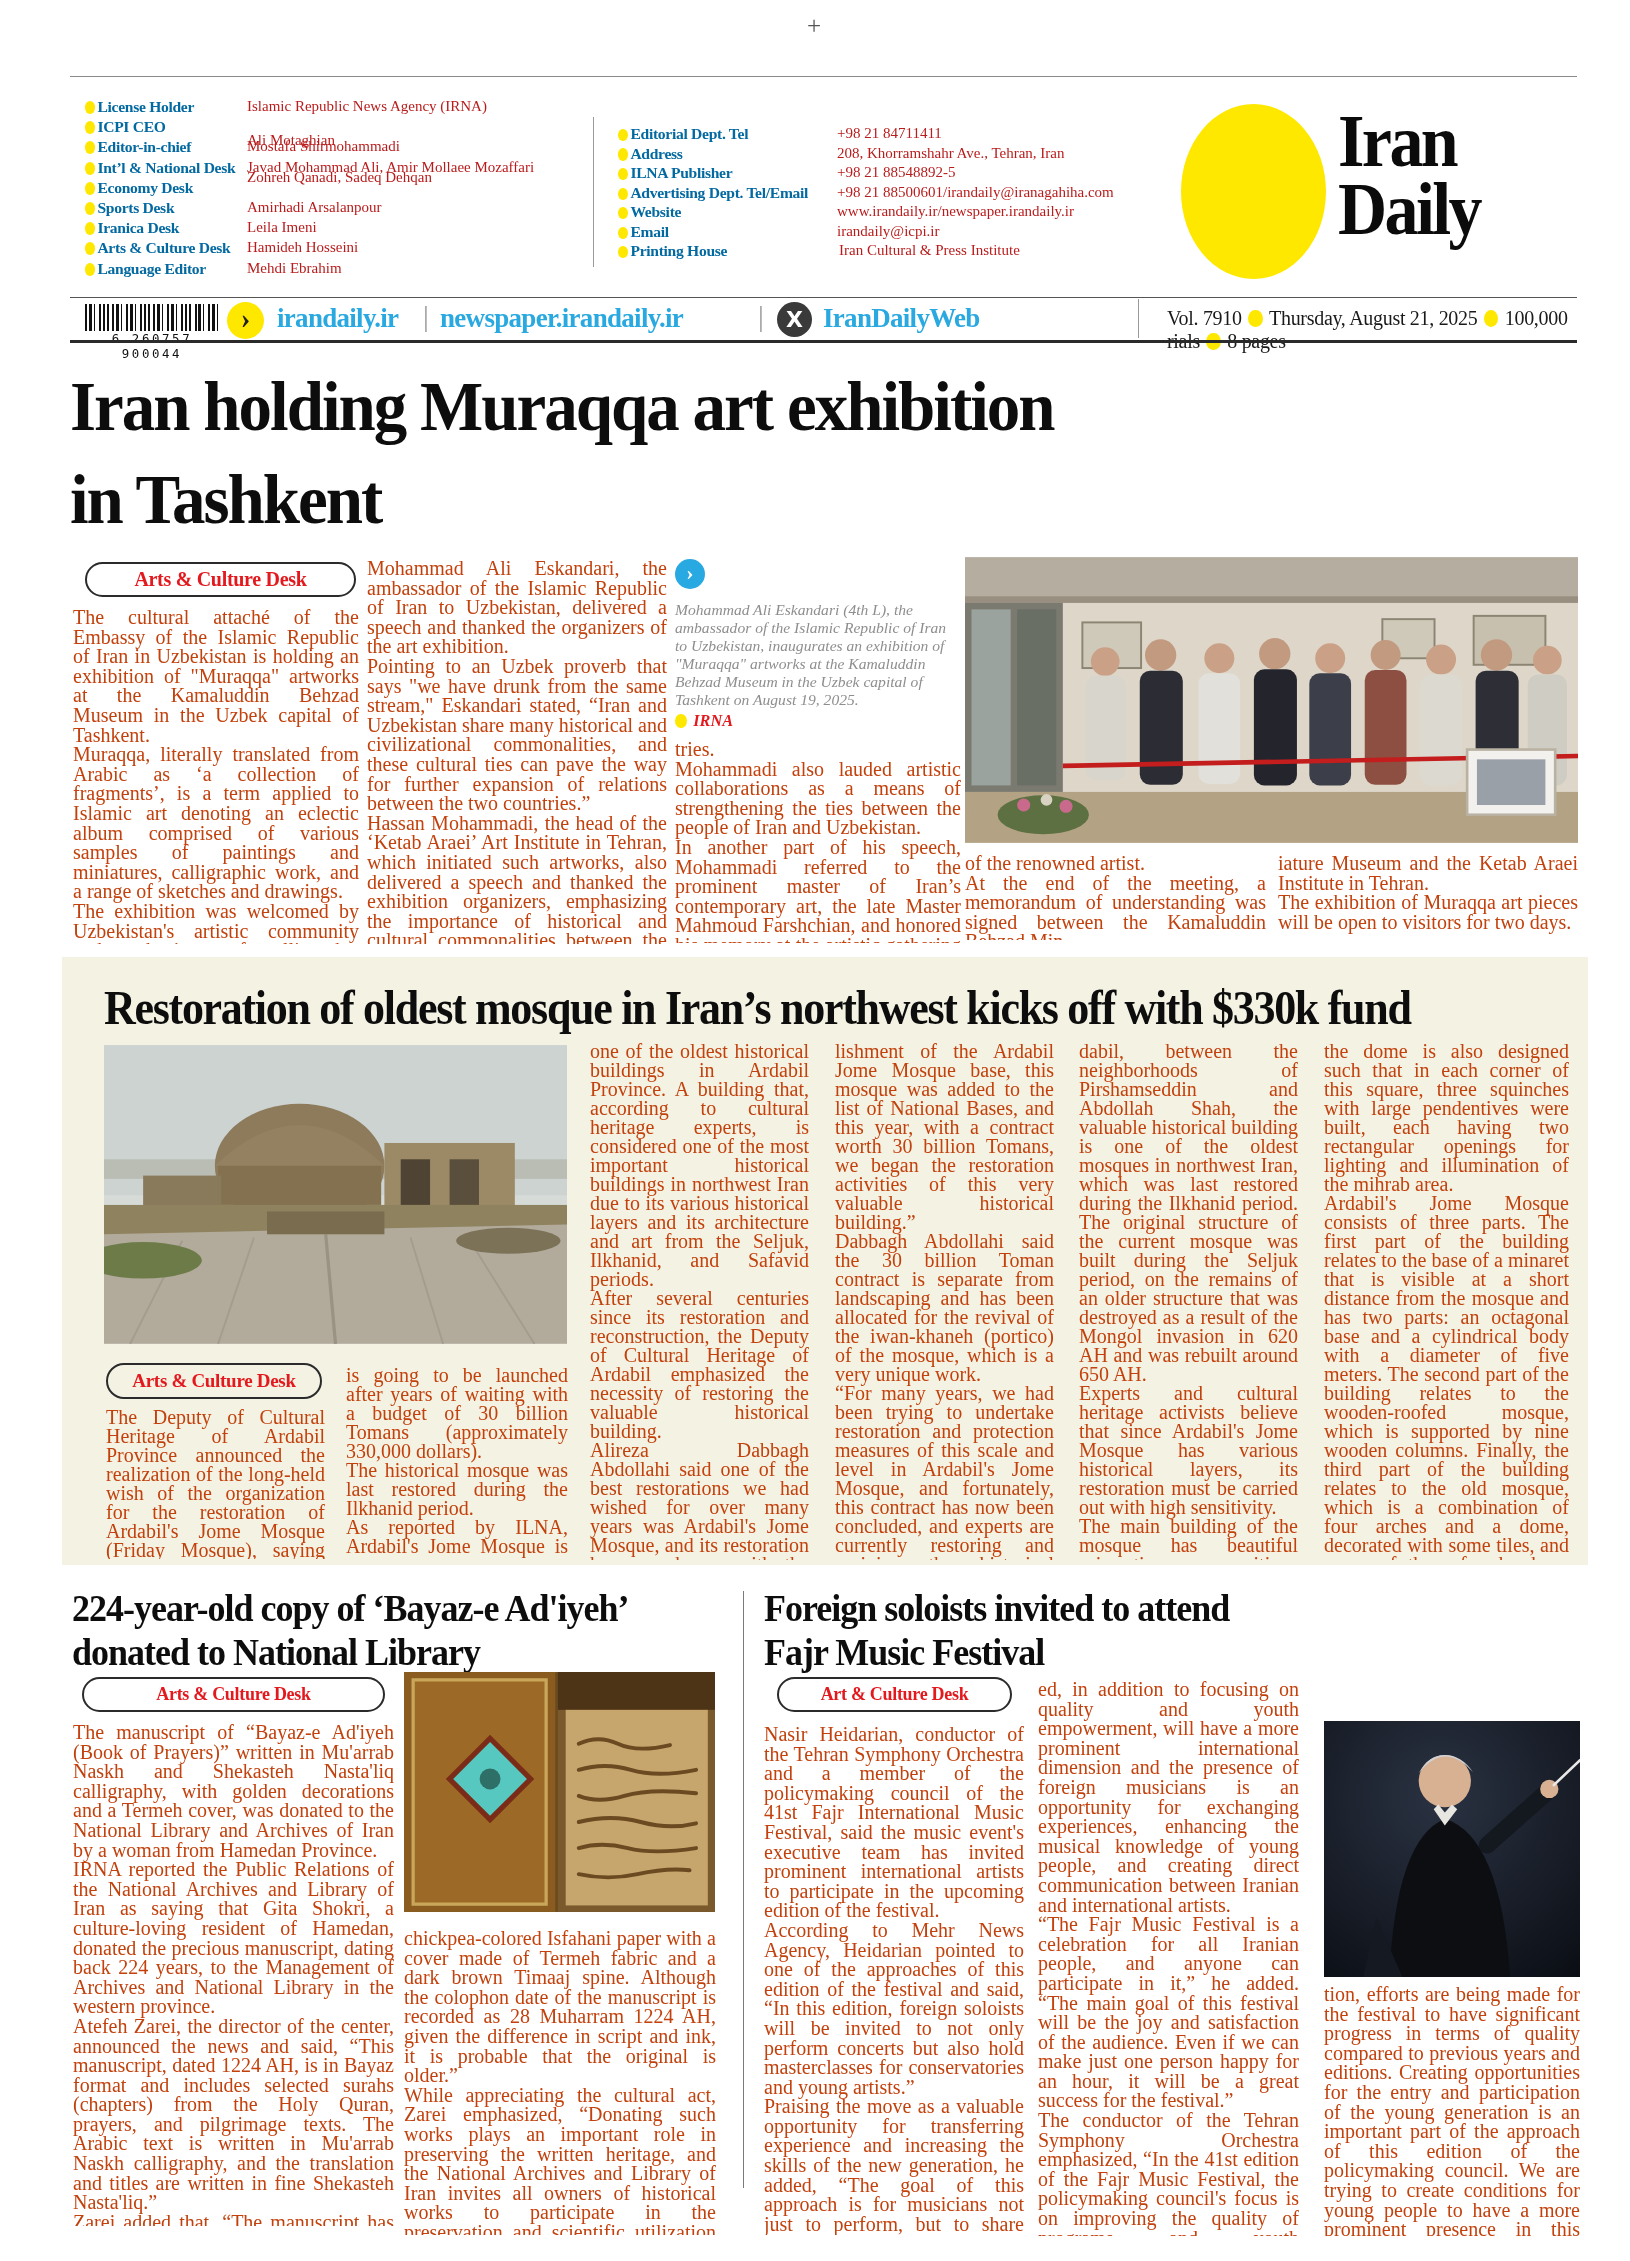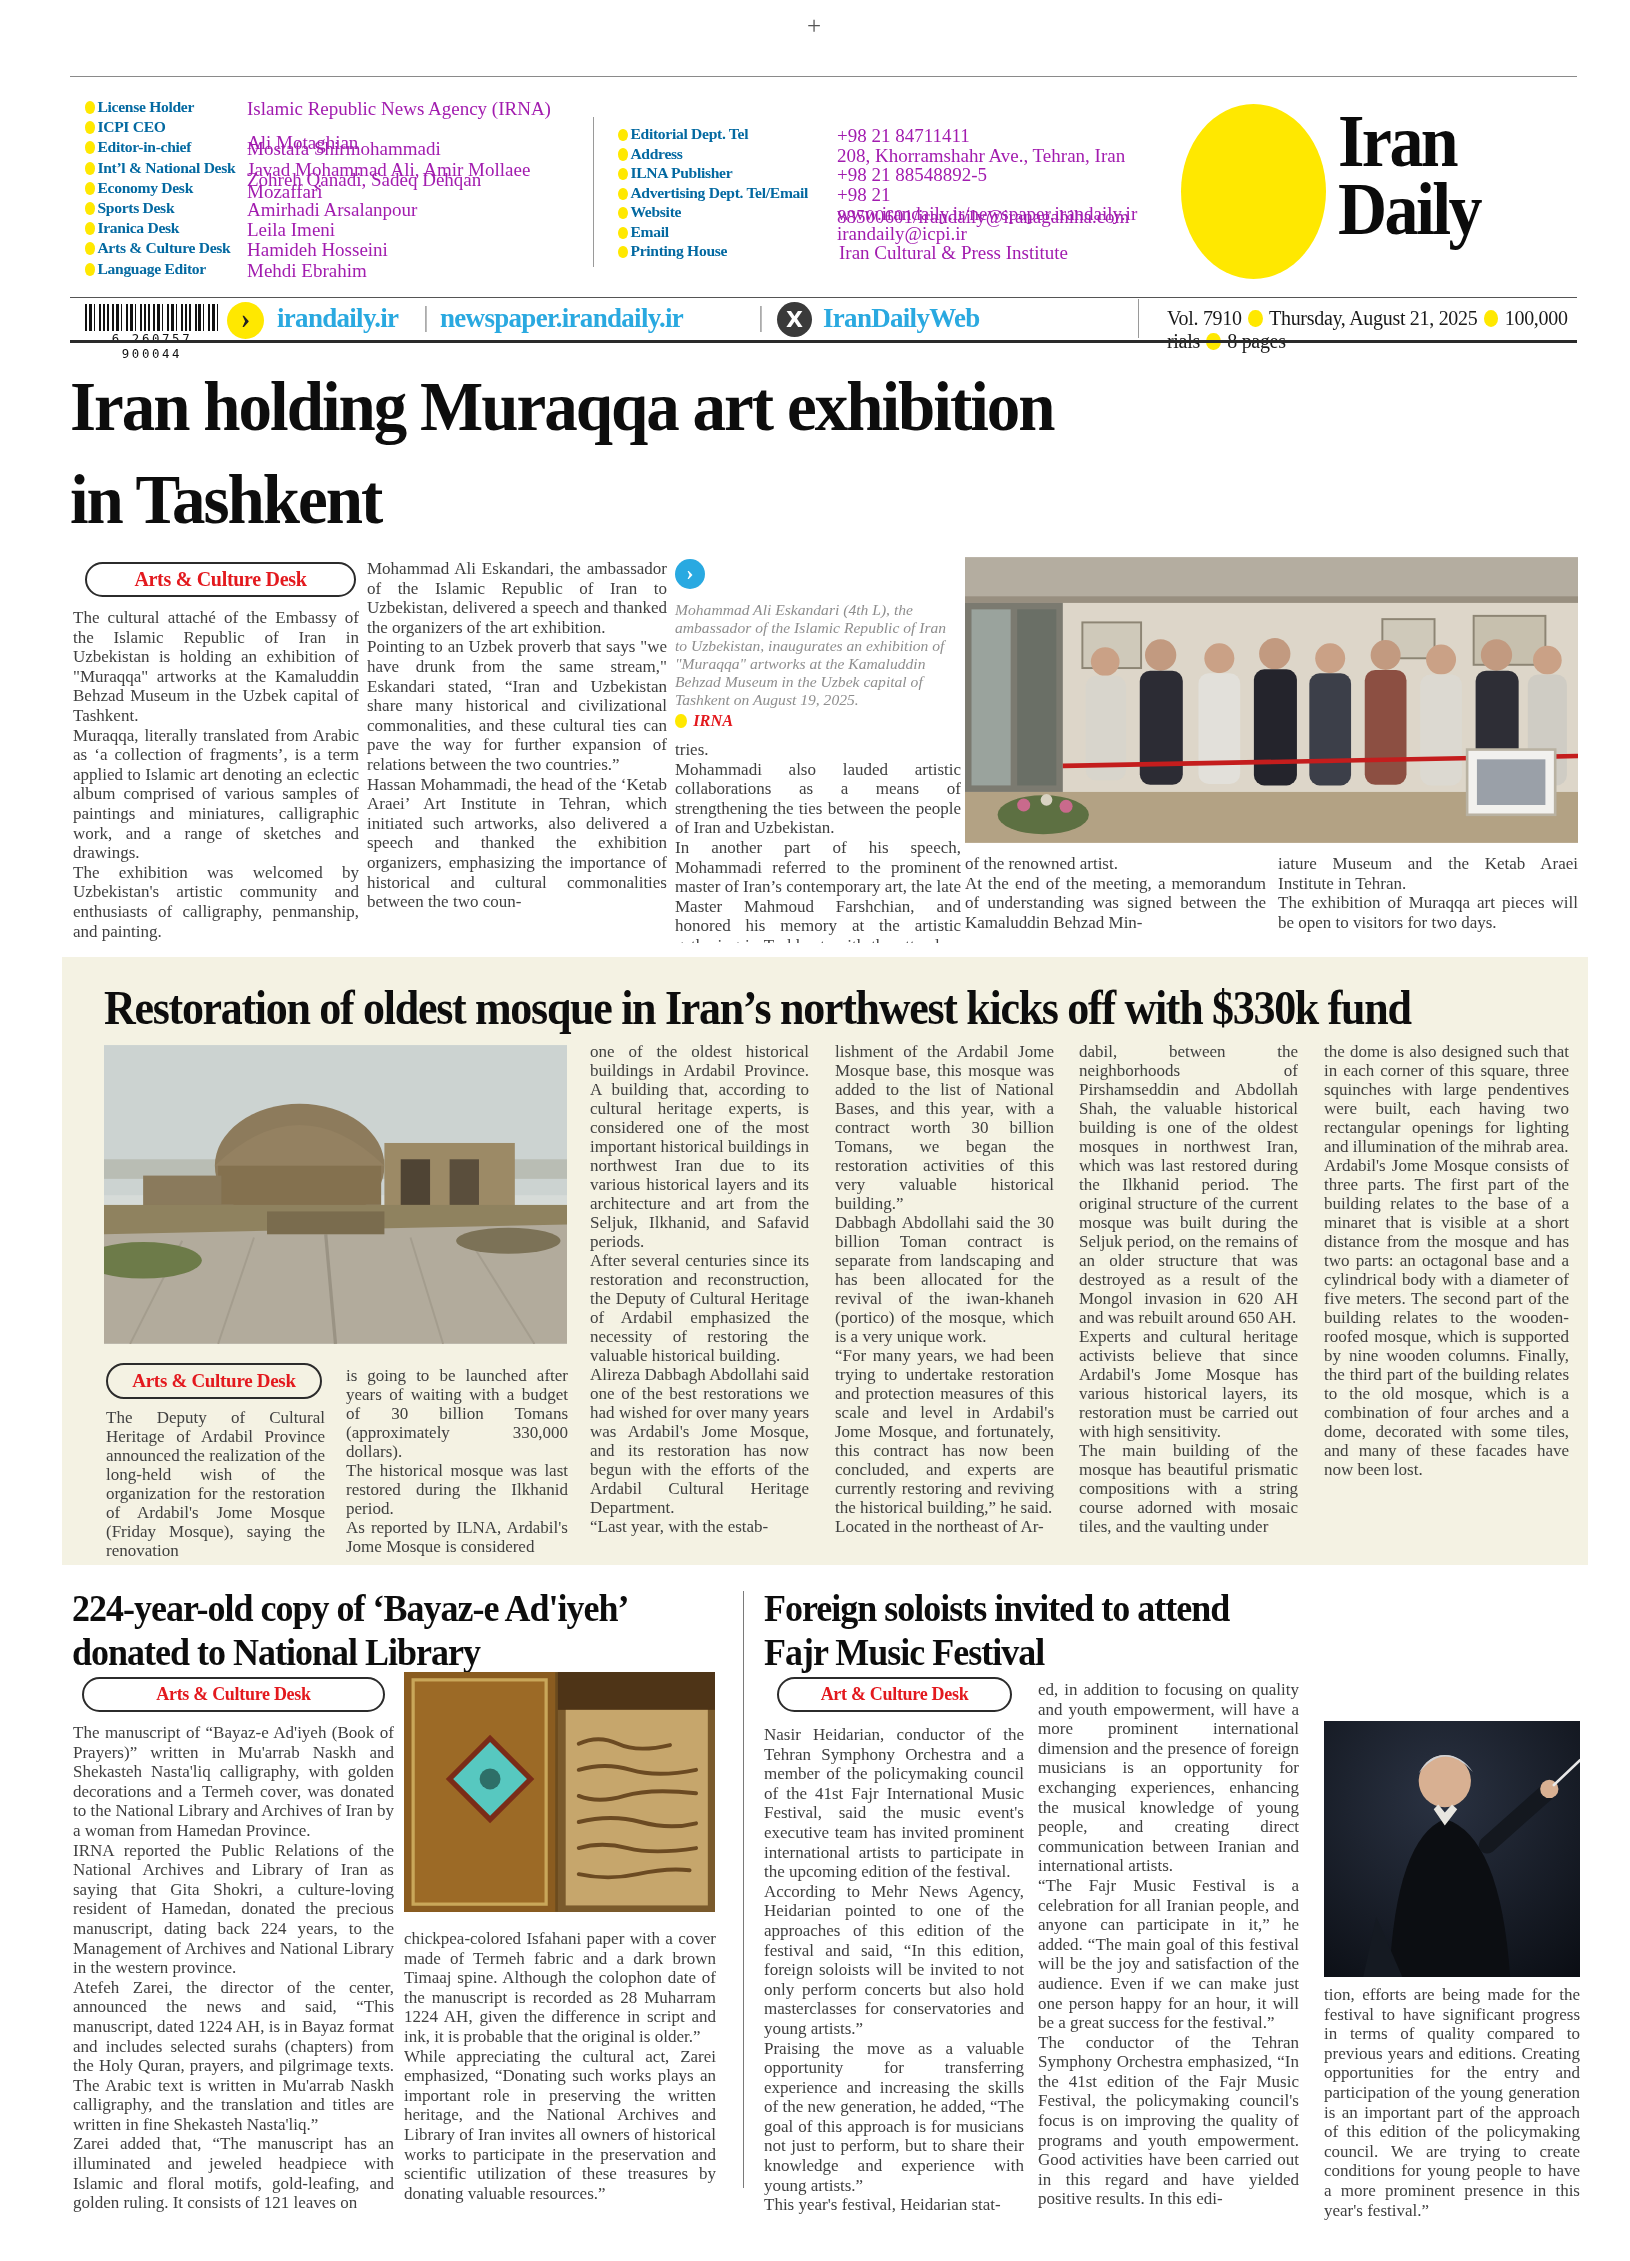--- a/index.html
+++ b/index.html
@@ -4,41 +4,41 @@
 <style>
 *{margin:0;padding:0;box-sizing:border-box}
 html,body{background:#fff}
 body{width:1630px;height:2261px;position:relative;font-family:"Liberation Serif",serif;color:#141414;overflow:hidden}
 .abs{position:absolute}
 .rule{background:#2a2a2a}
 .vrule{background:#9a9a9a}
 
 .m-dot{width:9.8px;height:12.4px;border-radius:50%;background:#ffe800;display:inline-block;vertical-align:-2px}
 .m-label{font-weight:bold;color:#0369a1;font-size:15.6px;letter-spacing:-0.3px}
-.m-value{color:#a21caf;font-size:19px}
+.m-value{color:#b91c1c;font-size:15px}
 .logo-text{font-weight:bold;font-size:68px;line-height:.92;letter-spacing:-2.6px;color:#0b0b0b;transform:scaleY(1.08);transform-origin:left top}
 .logo-ball{width:145px;height:175px;border-radius:50%;background:#ffe800}
 
 .bar-link{color:#2aa9e0;font-weight:bold;font-size:27px;letter-spacing:-0.7px}
 .bar-sep{color:#9a9a9a;font-weight:normal;font-size:29px}
 .circle-ic{border-radius:50%;display:flex;align-items:center;justify-content:center}
 .meta{font-size:20px;color:#1a1a1a;letter-spacing:-0.3px}
 .meta .dot{width:14.3px;height:17px;border-radius:50%;background:#ffe800;display:inline-block;vertical-align:-2.6px;margin:0 6.5px}
 .barcode-bars{height:27px;background:repeating-linear-gradient(90deg,#111 0 2px,#fff 2px 3.9px,#111 3.9px 6.5px,#fff 6.5px 8.5px,#111 8.5px 9.8px,#fff 9.8px 13.7px)}
 .barcode-num{font-family:"DejaVu Sans Mono",monospace;font-size:12.4px;letter-spacing:2.6px;color:#111;background:#fff;text-align:center}
 
 .h1{font-weight:bold;font-size:67px;letter-spacing:-2px;line-height:1.32;color:#0d0d0d;transform:scaleY(1.05);transform-origin:left top}
 .h2{font-weight:bold;font-size:44px;letter-spacing:-1.3px;color:#0d0d0d;transform:scaleY(1.12);transform-origin:left top}
 .h3{font-weight:bold;font-size:36px;letter-spacing:-1px;line-height:1.18;color:#0d0d0d;transform:scaleY(1.05);transform-origin:left top}
 
 .badge{border:2px solid #2b2b2b;border-radius:29px;display:flex;align-items:center;justify-content:center}
 .badge span{color:#e3191e;font-weight:bold;font-size:20px;letter-spacing:-0.3px}
 
 .colbox{overflow:hidden}
-.colbox p{font-size:17px;line-height:19.6px;text-align:justify;color:#404040}
+.colbox p{font-size:20px;line-height:19.6px;text-align:justify;color:#c2410c}
 .colbox.lh p{line-height:19px}
 .caption{font-style:italic;color:#8e8e8e;font-size:15.6px;line-height:18px}
 .credit{font-style:italic;font-weight:bold;color:#e3191e;font-size:16.3px}
 .credit-dot{width:11.7px;height:14.3px;border-radius:50%;background:#ffe800;display:inline-block;vertical-align:-2px;margin-right:6.5px}
 .section-cream{background:#f4f2e3}
 .photo{overflow:hidden}
 </style>
 </head>
 <body>
 

